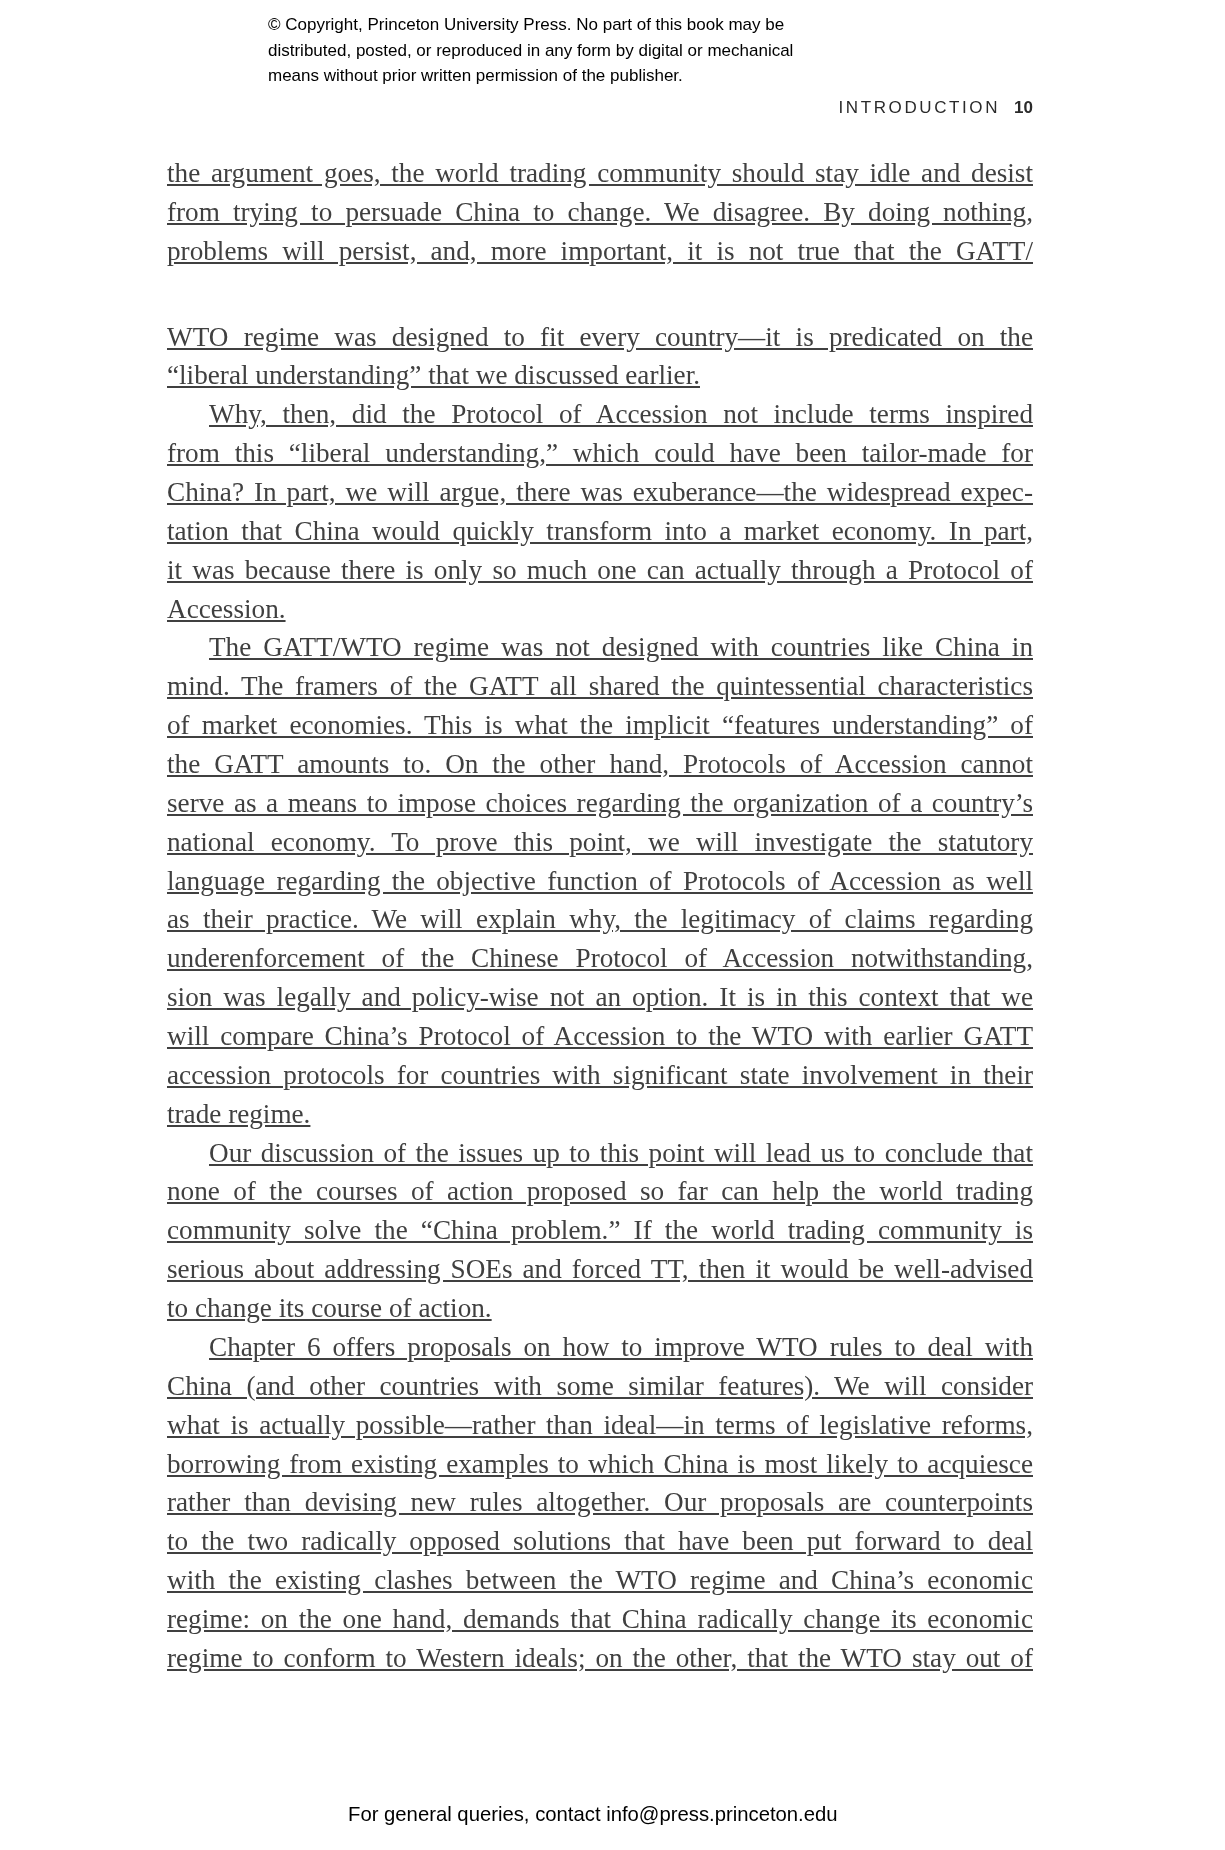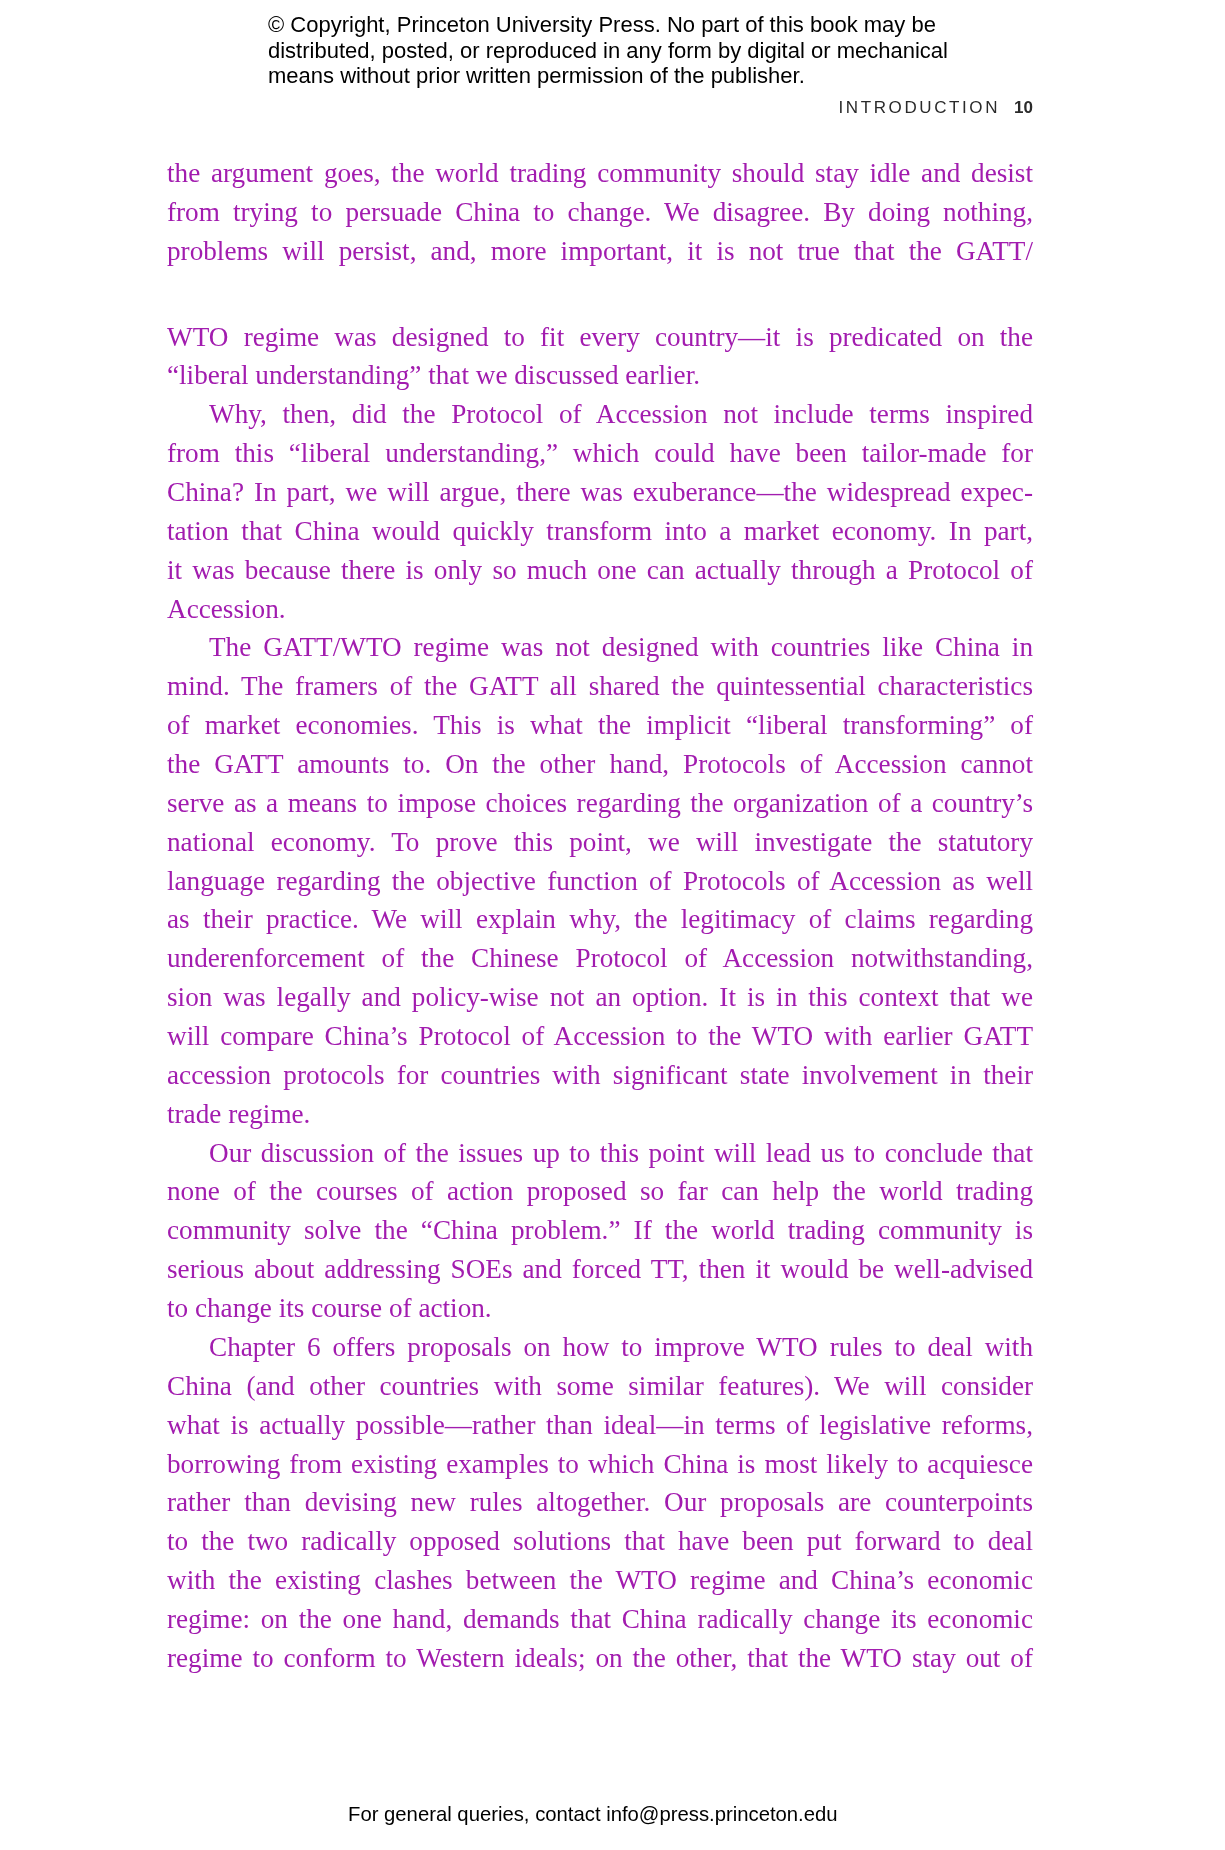--- a/index.html
+++ b/index.html
@@ -13,21 +13,21 @@
     position: relative;
     overflow: hidden;
     color: #1e1e1e;
   }
   .copyright {
     position: absolute;
     left: 268px;
     top: 12px;
     width: 720px;
     font-family: "Liberation Sans", sans-serif;
-    font-size: 22px;
+    font-size: 17px;
     line-height: 25.5px;
     color: #000;
   }
   .copyright div { white-space: nowrap; }
   .running-head {
     position: absolute;
     left: 700px;
     top: 98px;
     width: 333px;
     text-align: right;
@@ -43,21 +43,22 @@
     font-weight: bold;
   }
   .body-text {
     position: absolute;
     left: 167px;
     top: 154px;
     width: 866px;
     font-family: "Liberation Serif", serif;
     font-size: 27.2px;
     line-height: 38.87px;
-    color: #a21caf;
+    color: #404040;
+    text-decoration: underline;
   }
   .line {
     display: block;
     white-space: nowrap;
     text-align: justify;
     text-align-last: justify;
     height: 38.87px;
     overflow: visible;
   }
   .line.indent { padding-left: 42px; }
@@ -100,21 +101,21 @@
     <span class="line" style="white-space: nowrap; word-spacing: 0px;">from this “liberal understanding,” which could have been tailor-made for</span>
     <span class="line" style="white-space: nowrap; word-spacing: 0px;">China? In part, we will argue, there was exuberance—the widespread expec-</span>
     <span class="line" style="white-space: nowrap; word-spacing: 0px;">tation that China would quickly transform into a market economy. In part,</span>
     <span class="line" style="white-space: nowrap; word-spacing: 0px;">it was because there is only so much one can actually through a Protocol of</span>
     <span class="line last" style="white-space: nowrap; word-spacing: 0px;">Accession.</span>
   </div>
 
   <div>
     <span class="line indent" style="white-space: nowrap; word-spacing: 0px;">The GATT/WTO regime was not designed with countries like China in</span>
     <span class="line" style="white-space: nowrap; word-spacing: 0px;">mind. The framers of the GATT all shared the quintessential characteristics</span>
-    <span class="line" style="white-space: nowrap; word-spacing: 0px;">of market economies. This is what the implicit “liberal transforming” of</span>
+    <span class="line" style="white-space: nowrap; word-spacing: 0px;">of market economies. This is what the implicit “features understanding” of</span>
     <span class="line" style="white-space: nowrap; word-spacing: 0px;">the GATT amounts to. On the other hand, Protocols of Accession cannot</span>
     <span class="line" style="white-space: nowrap; word-spacing: 0px;">serve as a means to impose choices regarding the organization of a country’s</span>
     <span class="line" style="white-space: nowrap; word-spacing: 0px;">national economy. To prove this point, we will investigate the statutory</span>
     <span class="line" style="white-space: nowrap; word-spacing: 0px;">language regarding the objective function of Protocols of Accession as well</span>
     <span class="line" style="white-space: nowrap; word-spacing: 0px;">as their practice. We will explain why, the legitimacy of claims regarding</span>
     <span class="line" style="white-space: nowrap; word-spacing: 0px;">underenforcement of the Chinese Protocol of Accession notwithstanding,</span>
     <span class="line" style="white-space: nowrap; word-spacing: 0px;">sion was legally and policy-wise not an option. It is in this context that we</span>
     <span class="line" style="white-space: nowrap; word-spacing: 0px;">will compare China’s Protocol of Accession to the WTO with earlier GATT</span>
     <span class="line" style="white-space: nowrap; word-spacing: 0px;">accession protocols for countries with significant state involvement in their</span>
     <span class="line last" style="white-space: nowrap; word-spacing: 0px;">trade regime.</span>

